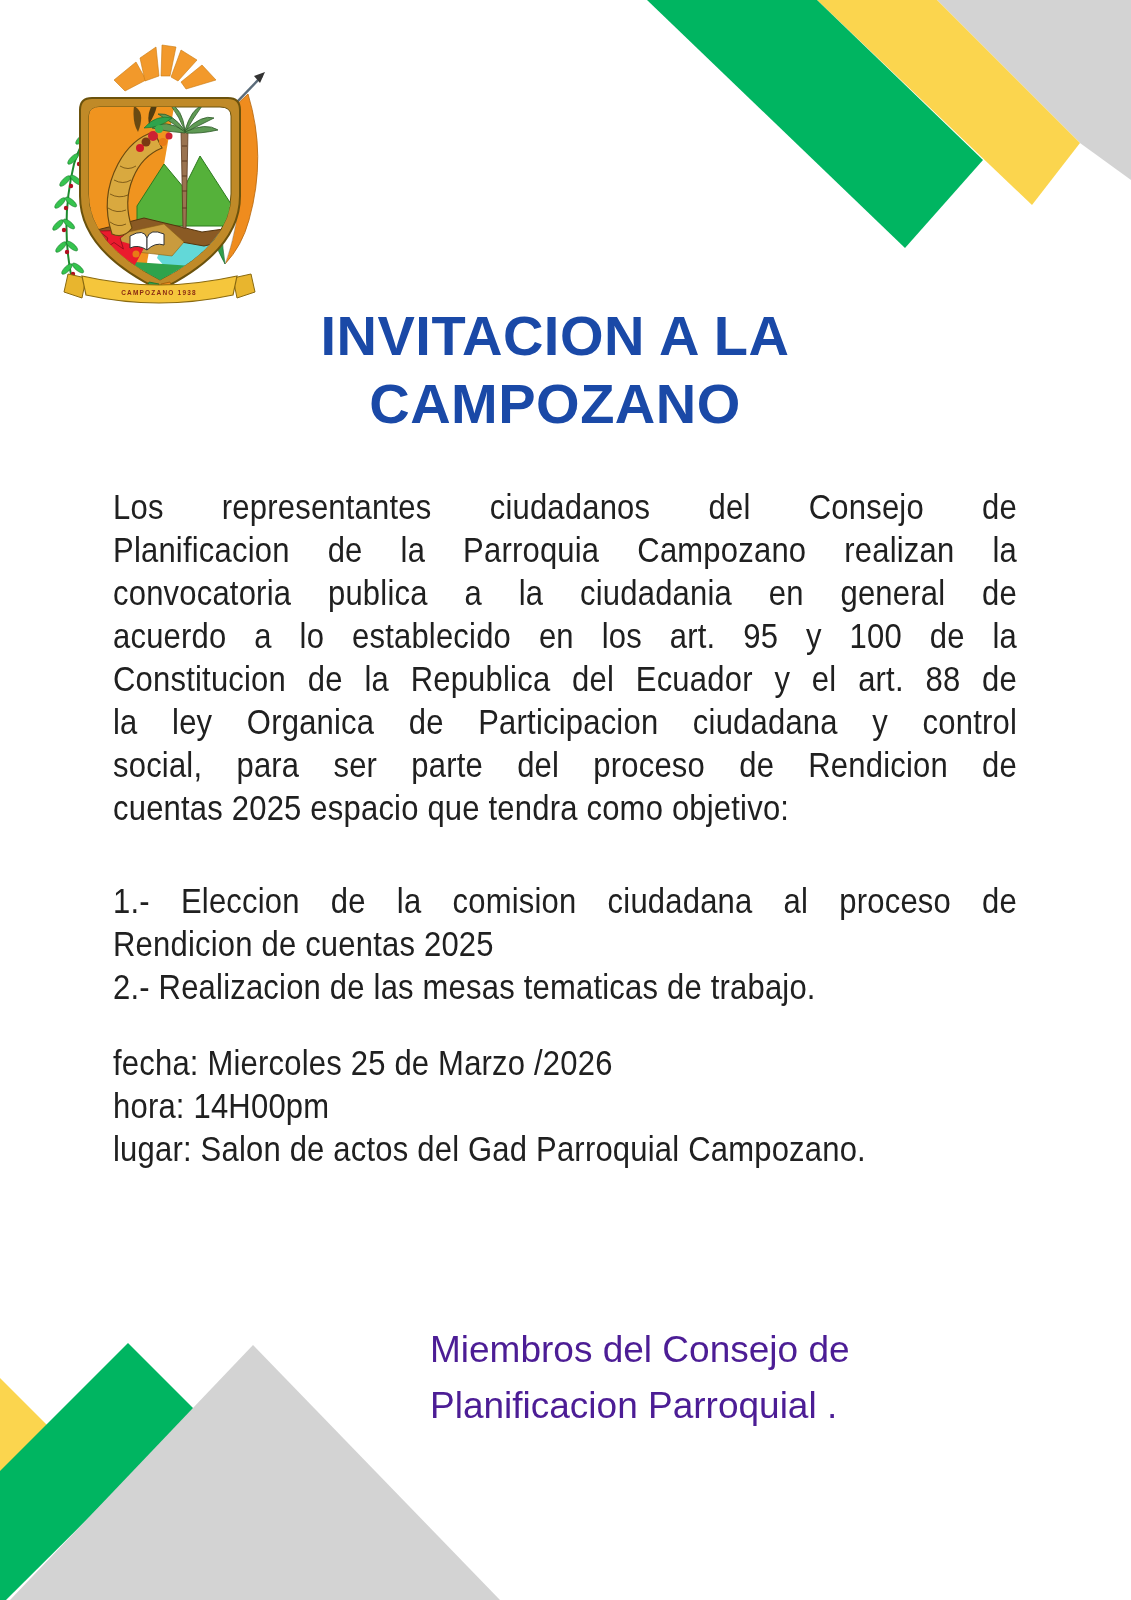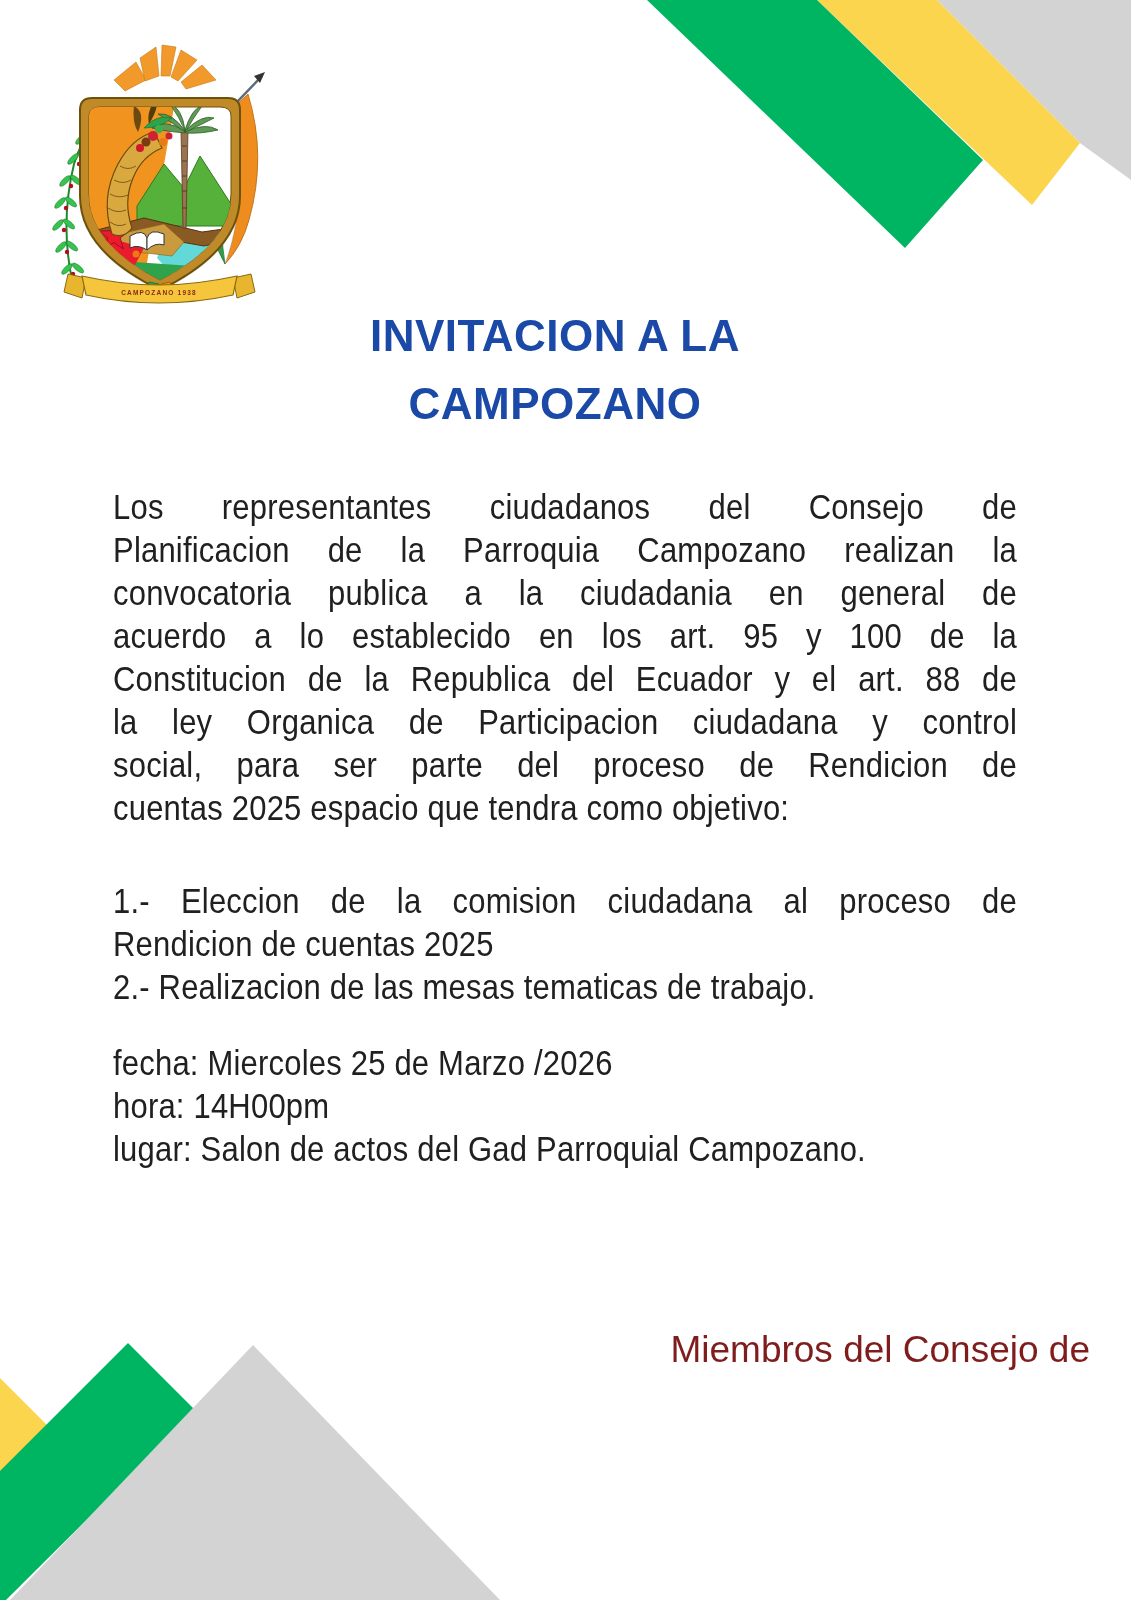--- a/index.html
+++ b/index.html
@@ -1,31 +1,31 @@
 <!DOCTYPE html>
 <html><head>
 <meta charset="utf-8">
 <style>
   html,body{margin:0;padding:0;background:#ffffff;}
   .page{position:relative;width:1131px;height:1600px;background:#ffffff;overflow:hidden;
         font-family:"Liberation Sans",sans-serif;}
   .bg{position:absolute;left:0;top:0;pointer-events:none;}
   .crest{position:absolute;left:52px;top:36px;}
   .title{position:absolute;left:103px;top:302px;width:904px;text-align:center;
-         font-weight:800;font-size:44px;line-height:68px;letter-spacing:.5px;
+         font-weight:800;font-size:56px;line-height:68px;letter-spacing:.5px;
          font-family:"Liberation Sans",sans-serif;}
   .textblock{position:absolute;left:113px;width:904px;font-size:31px;line-height:38px;
              letter-spacing:.2px;color:#202020;transform:scaleY(1.132);transform-origin:0 0;}
   #paragraph{top:486px;}
   #objectives{top:880px;}
   #details{top:1042px;}
   .tline{white-space:normal;}
   .tline.just{text-align:justify;text-align-last:justify;}
-  .signature{position:absolute;left:430px;top:1322px;width:660px;text-align:right;
-             font-size:37px;line-height:56px;color:#7f1d1d;}
+  .signature{position:absolute;left:430px;top:1322px;width:660px;text-align:left;
+             font-size:37px;line-height:56px;color:#4c1d95;}
 </style>
 </head>
 <body>
 
 <div class="page">
 
   <svg class="bg" width="1131" height="1600" viewBox="0 0 1131 1600">
 
     <polygon points="937,0 1131,0 1131,180 1080,143" fill="#d3d3d3"></polygon>
     <polygon points="817,0 937,0 1080,143 1032,205" fill="#fbd54e"></polygon>
@@ -170,15 +170,16 @@
     </div>
 
   <div class="textblock" id="details">
       <div class="tline">fecha: Miercoles 25 de Marzo /2026</div>
       <div class="tline">hora: 14H00pm</div>
       <div class="tline">lugar: Salon de actos del Gad Parroquial Campozano.</div>
     </div>
 
   <div class="signature">
     <div>Miembros del Consejo de</div>
+    <div>Planificacion Parroquial .</div>
   </div>
 
 </div>
 
 </body></html>

